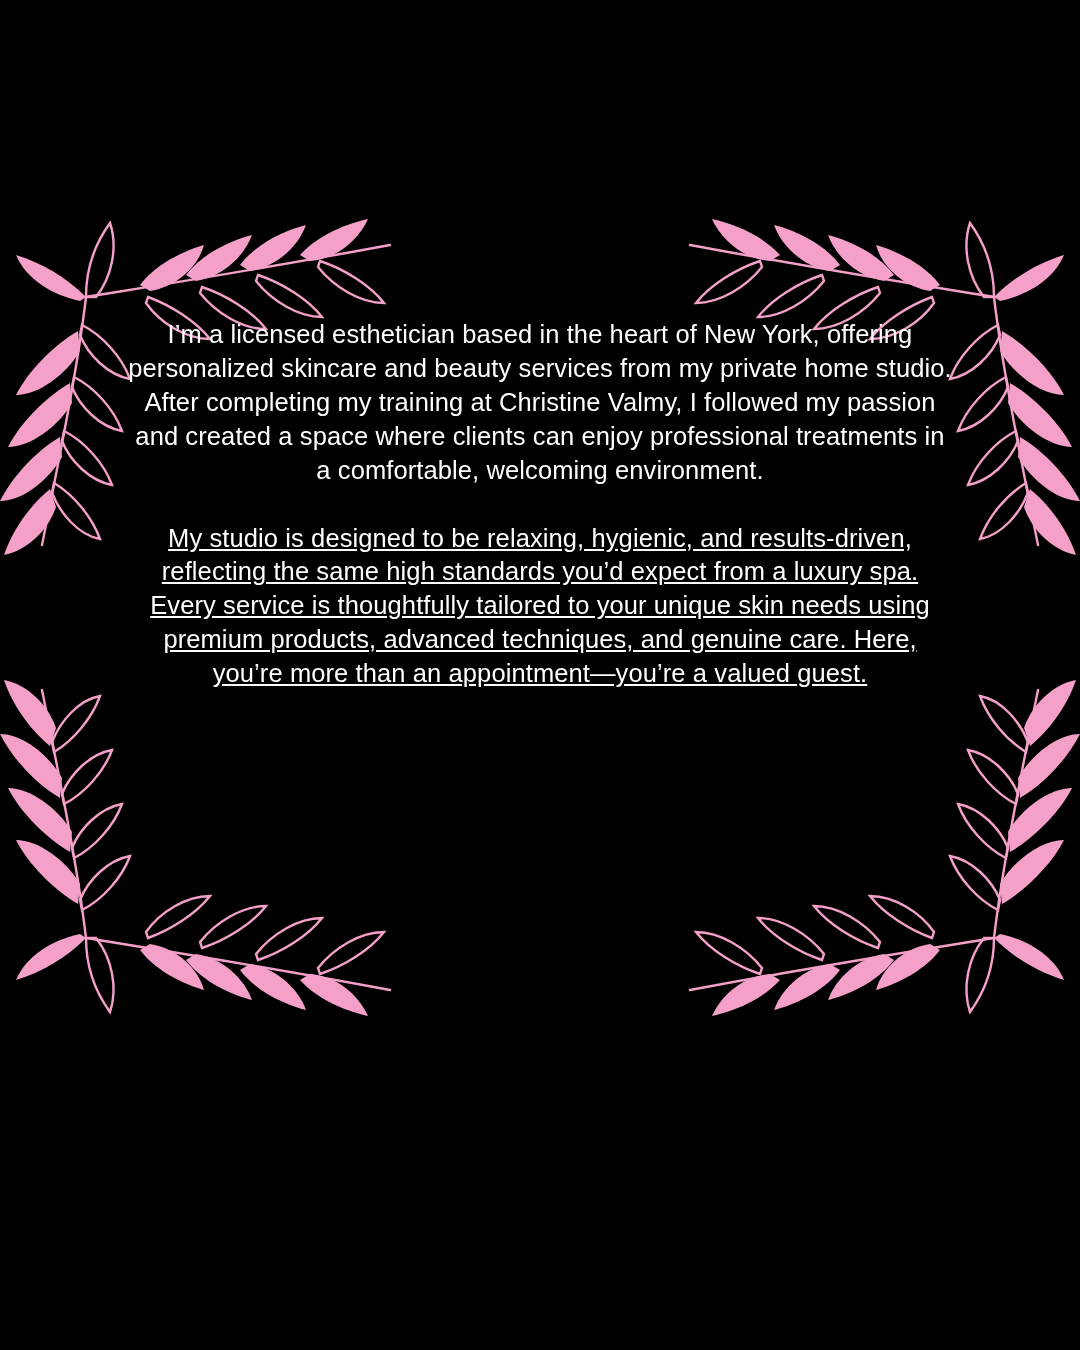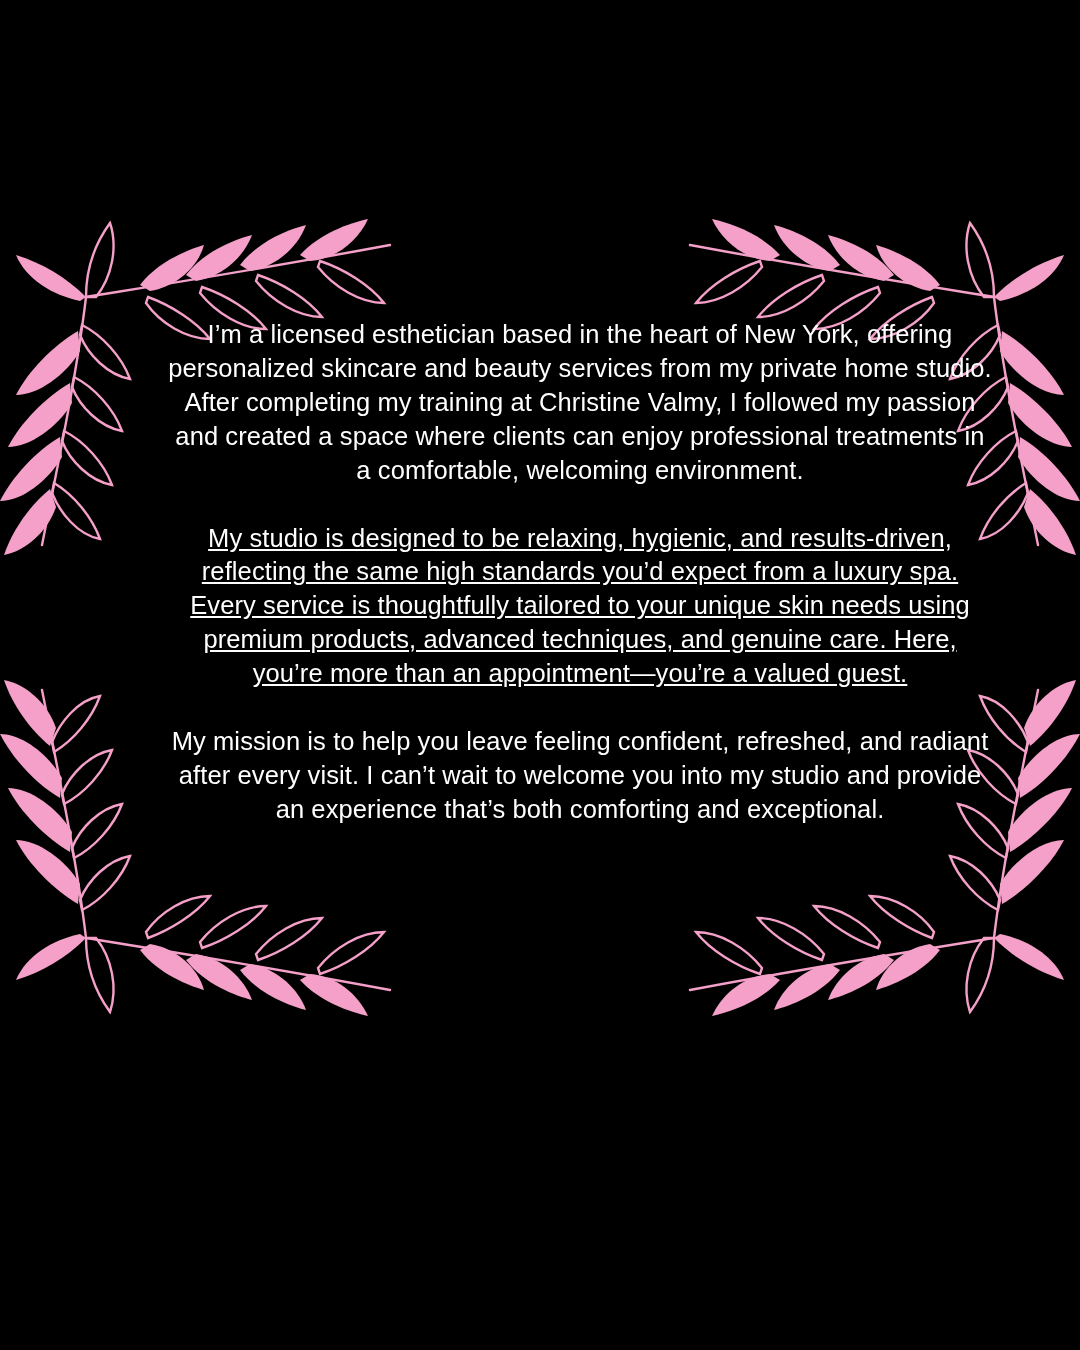--- a/index.html
+++ b/index.html
@@ -34,21 +34,20 @@
 
   
   .text-block {
     position: absolute;
     left: 50%;
     top: 318px;
     transform: translateX(-50%);
     width: 830px;
     text-align: center;
     color: #ffffff;
-    margin-left: 40px;
   }
   .para {
     font-size: 25.5px;
     line-height: 1.33;
     letter-spacing: 0.1px;
     margin: 0 0 34px 0;
     color: #ffffff;
     font-weight: 400;
   }
   .para:last-child { margin-bottom: 0; }
@@ -170,16 +169,15 @@
         <path d="M64 278 C 84 290, 102 312, 110 334 C 88 330, 70 308, 62 288 Z"></path>
         <path d="M96 92 C 76 72, 52 58, 26 50 C 36 74, 62 90, 90 96 Z" fill="#f4a0c8" stroke="none"></path>
         <path d="M96 92 C 96 66, 104 40, 120 18 C 128 42, 122 72, 106 92 Z"></path>
       </g>
     </svg>
   </div>
 
   <div class="text-block">
     <p class="para p1">I’m a licensed esthetician based in the heart of New York, offering personalized skincare and beauty services from my private home studio. After completing my training at Christine Valmy, I followed my passion and created a space where clients can enjoy professional treatments in a comfortable, welcoming environment.</p>
     <p class="para p2">My studio is designed to be relaxing, hygienic, and results-driven, reflecting the same high standards you’d expect from a luxury spa. Every service is thoughtfully tailored to your unique skin needs using premium products, advanced techniques, and genuine care. Here, you’re more than an appointment—you’re a valued guest.</p>
-    <p class="para p3">My mission is to help you leave feeling confident, refreshed, and radiant after every visit. I can’t wait to welcome you into my studio and provide an experience that’s both comforting and exceptional.</p>
   </div>
 
 </div>
 
 </body></html>

